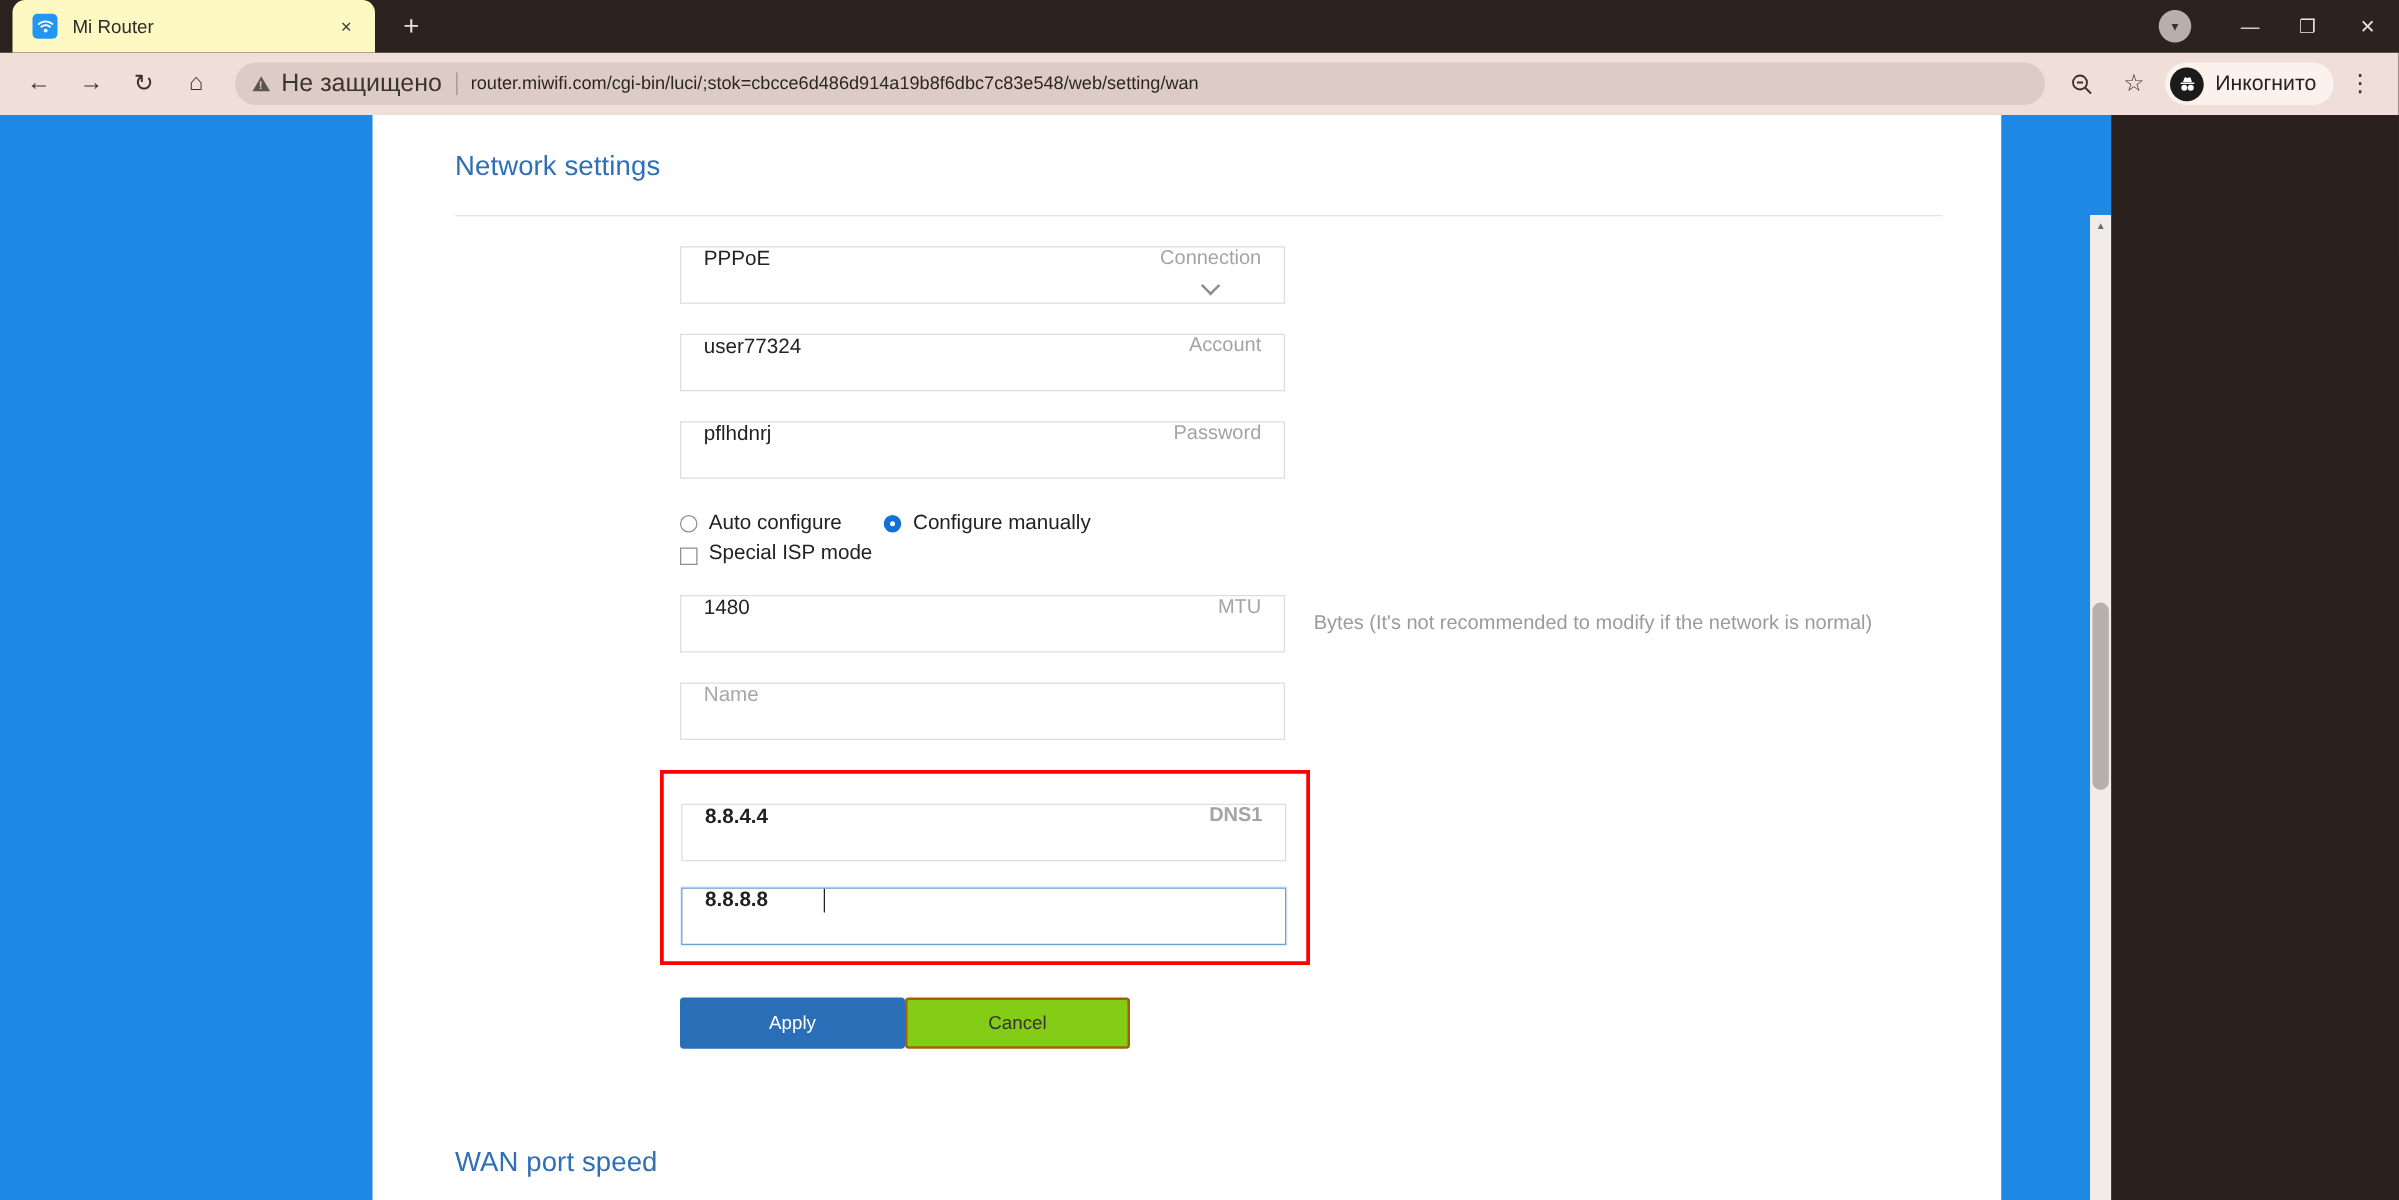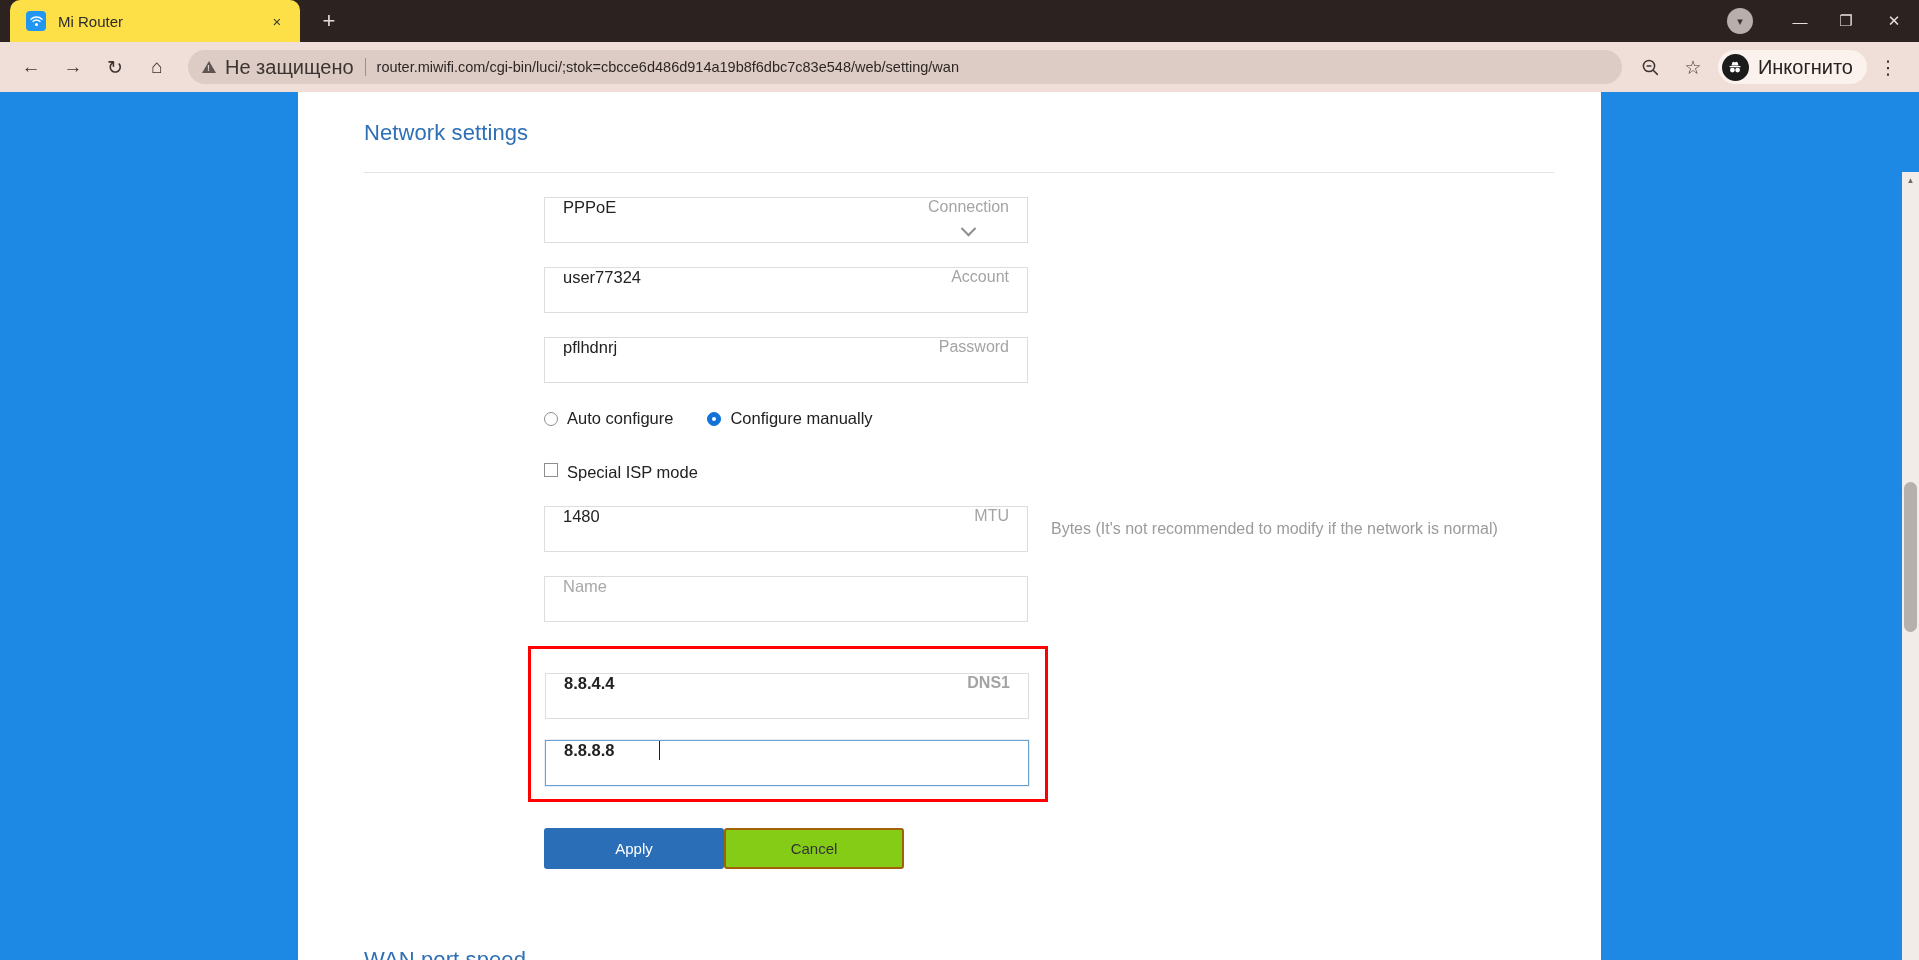--- a/index.html
+++ b/index.html
@@ -13,21 +13,21 @@
   
   .browser { width: 1919px; height: 960px; position: relative; background: #2a211e; }
 
   .titlebar {
     height: 42px; background: #2c2320;
     display: flex; align-items: flex-end; position: relative;
   }
   .tab {
     margin-left: 10px;
     width: 290px; height: 42px;
-    background: #fde047; border-radius: 10px 10px 0 0;
+    background: #fef9c3; border-radius: 10px 10px 0 0;
     display: flex; align-items: center; padding: 0 10px 0 16px;
     position: relative;
   }
   .tab-favicon {
     width: 20px; height: 20px; border-radius: 4px;
     background: #2196f3; flex: 0 0 auto;
     display: flex; align-items: center; justify-content: center;
     color: #fff; font-size: 13px; line-height: 1;
   }
   .tab-title {
@@ -91,25 +91,25 @@
   .profile-pill {
     display: flex; align-items: center; height: 34px;
     background: #fbf1ed; border-radius: 17px; padding: 0 14px 0 4px;
     margin-left: 4px; flex: 0 0 auto;
   }
   .incog-avatar {
     width: 27px; height: 27px; border-radius: 50%; background: #1b1b1b;
     display: flex; align-items: center; justify-content: center;
     color: #fff; font-size: 14px; flex: 0 0 auto;
   }
-  .profile-name { font-size: 20px; color: #262220; margin-left: 9px; white-space: nowrap; }
+  .profile-name { font-size: 17px; color: #262220; margin-left: 9px; white-space: nowrap; }
 
   
   .viewport {
-    position: absolute; left: 0; top: 92px; width: 1919px; height: 868px;
+    position: absolute; left: 0; top: 92px; width: 1689px; height: 868px;
     background: #1e88e5; overflow: hidden;
   }
   .page-card {
     position: absolute; left: 298px; top: 0; width: 1303px; height: 868px;
     background: #ffffff;
   }
   .content { position: absolute; left: 66px; top: 0; width: 1190px; }
 
   .section-title {
     font-size: 22px; color: #2f6fb5; font-weight: 400;
@@ -153,21 +153,21 @@
     width: 14px; height: 14px; border-radius: 50%;
     border: 1px solid #8e8e8e; background: #fff; flex: 0 0 auto;
   }
   .radio.checked { border: 1px solid #1271d8; background: #1271d8; position: relative; }
   .radio.checked::after {
     content: ""; position: absolute; left: 4px; top: 4px;
     width: 4px; height: 4px; border-radius: 50%; background: #fff;
   }
   .radio-label { margin-left: 9px; font-size: 16.5px; color: #222; }
 
-  .check-row { display: flex; align-items: flex-start; margin-top: 35px; }
+  .check-row { display: flex; align-items: flex-end; margin-top: 5px; }
   .checkbox {
     width: 14px; height: 14px; border: 1px solid #8e8e8e; background: #fff; flex: 0 0 auto;
   }
   .check-label { margin-left: 9px; font-size: 16.5px; color: #222; }
 
   .dns-group {
     position: relative; margin-top: 24px; width: 520px;
     border: 3px solid #ff0000; padding: 24px 14px 13px 14px; margin-left: -16px; font-weight: bold;
   }
   .dns-group .field { margin-top: 0; }

